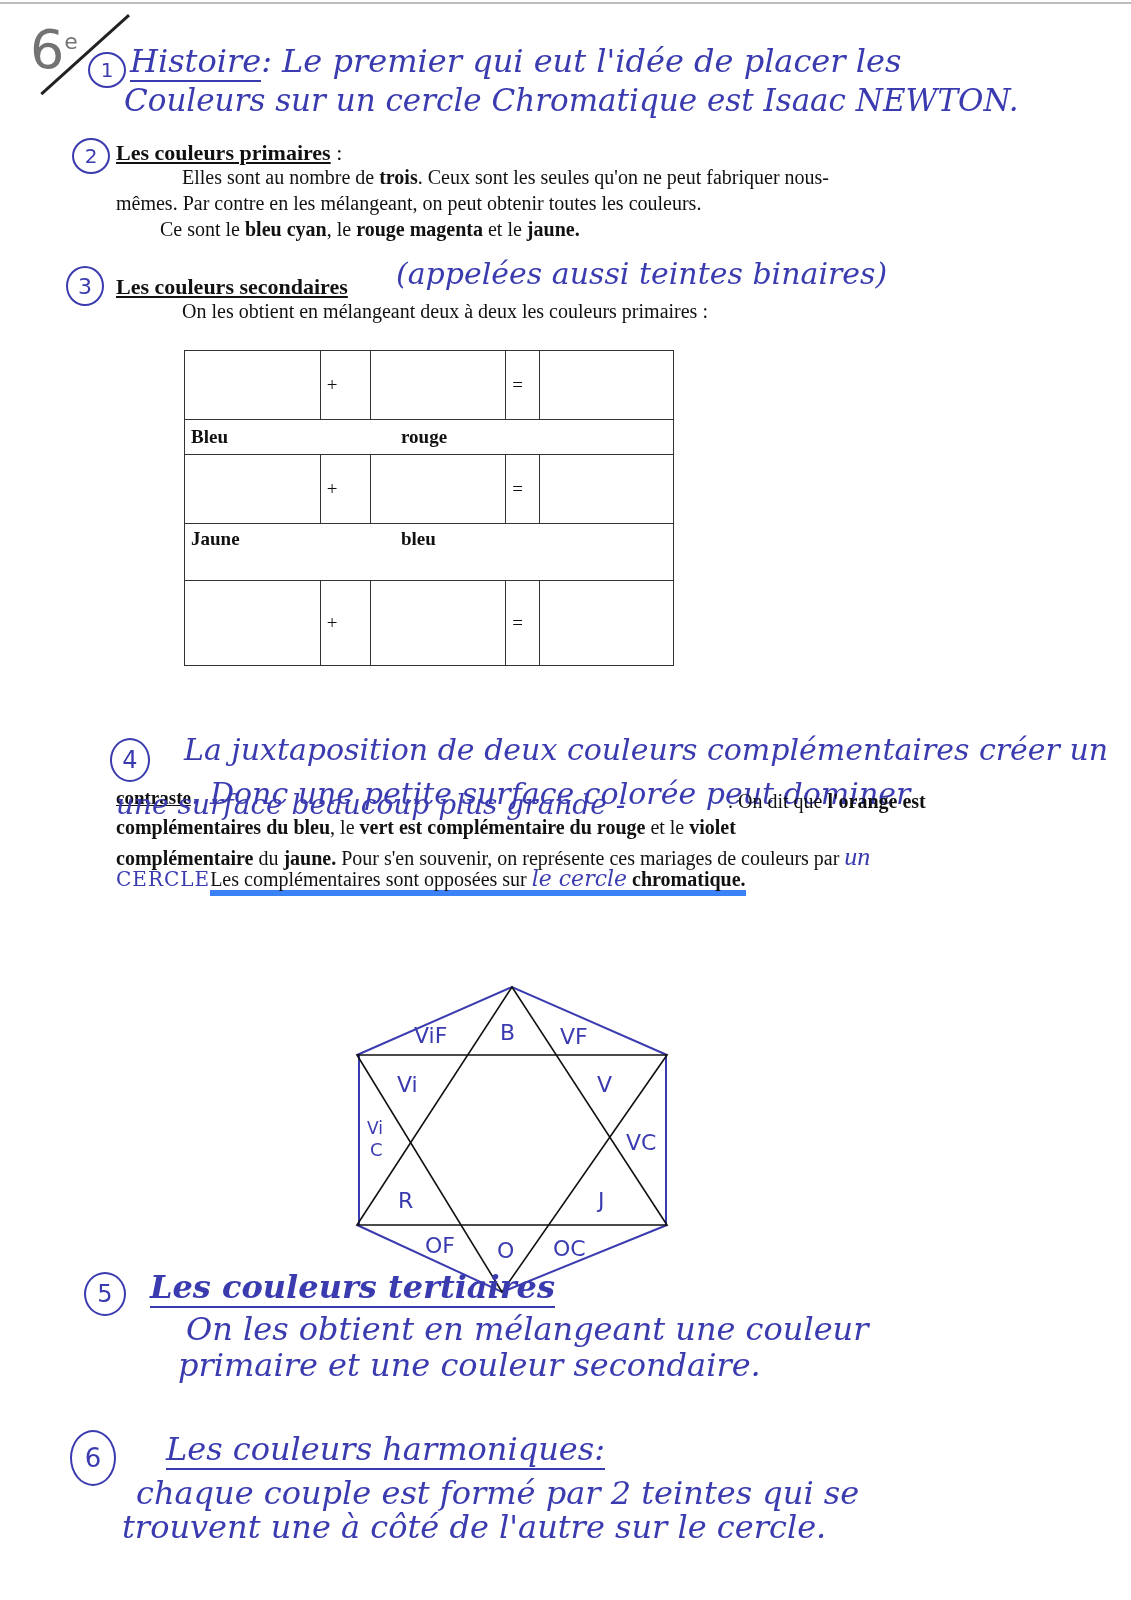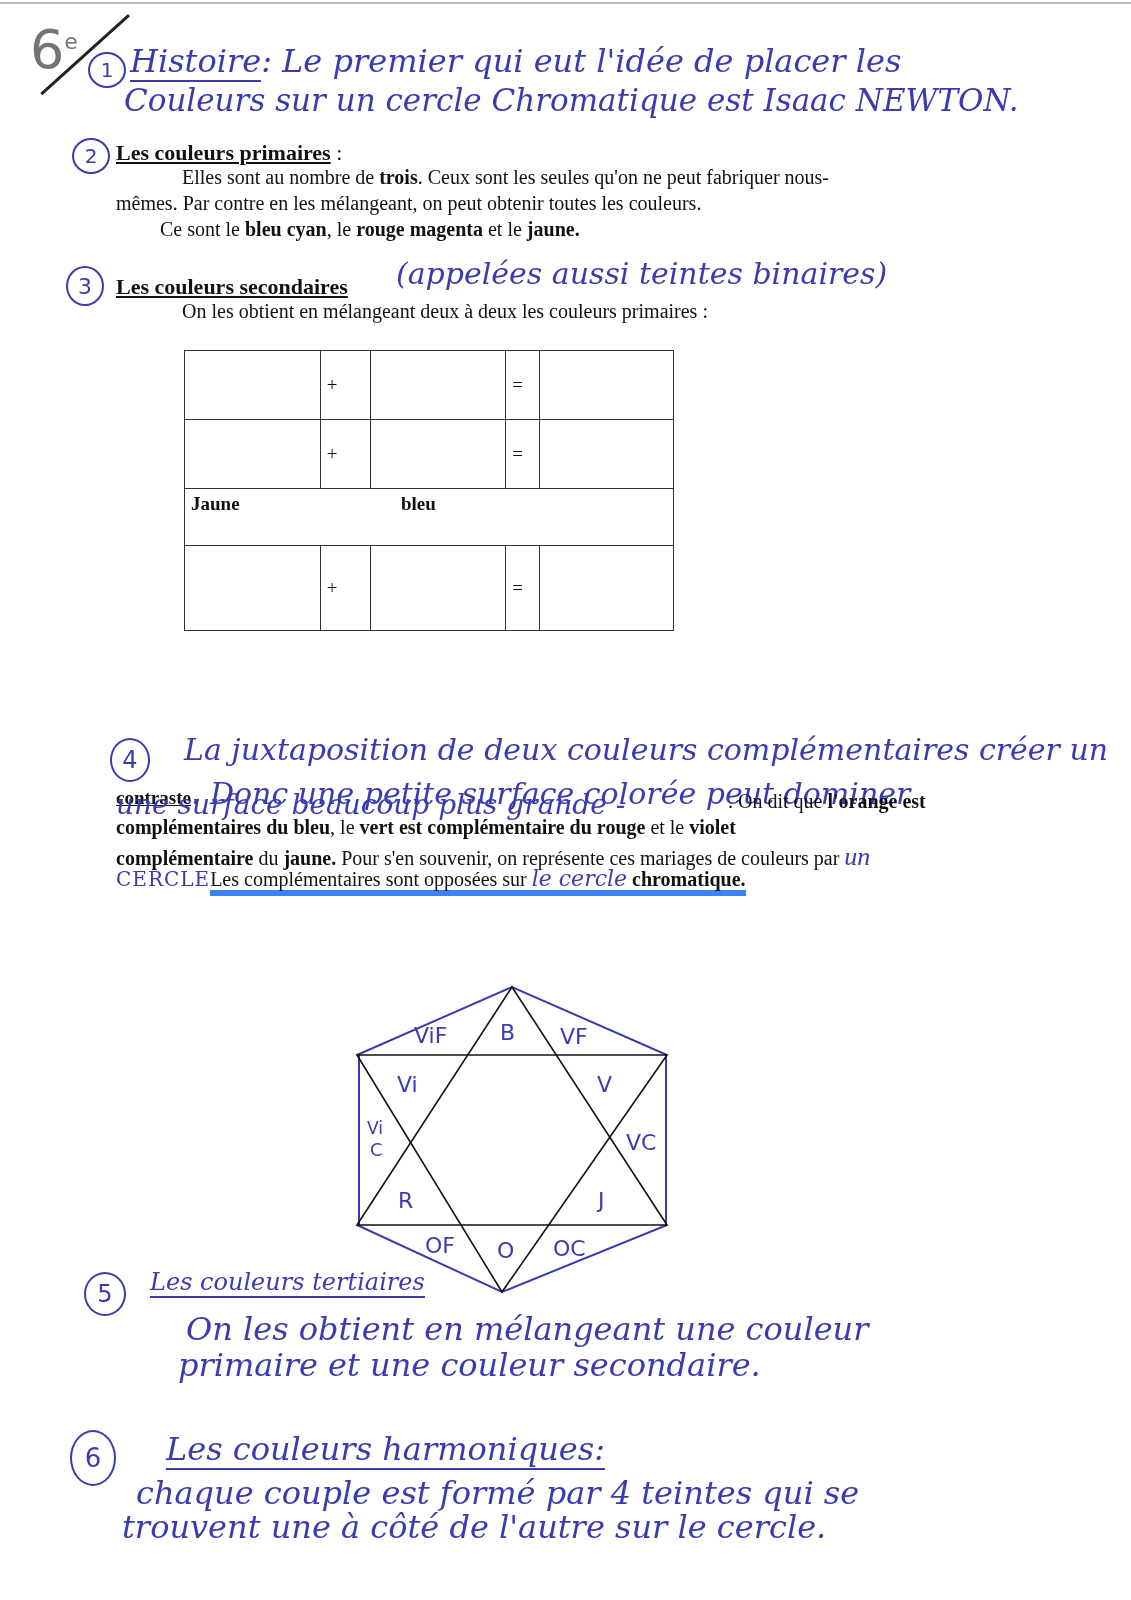--- a/index.html
+++ b/index.html
@@ -72,20 +72,23 @@
       <col style="width:134px">
     </colgroup>
   <tbody>
       <tr class="cells">
     <td></td>
     <td class="op">+</td>
     <td></td>
     <td class="op">=</td>
     <td></td>
   </tr>
+  <tr class="labels">
+    <td colspan="5"><span class="lbl-left">Bleu</span><span>rouge</span></td>
+  </tr>
   <tr class="cells">
     <td></td>
     <td class="op">+</td>
     <td></td>
     <td class="op">=</td>
     <td></td>
   </tr>
   <tr class="labels">
     <td colspan="5" style="height:52px;vertical-align:top;padding-top:4px;"><span class="lbl-left">Jaune</span><span>bleu</span></td>
   </tr>
@@ -137,20 +140,20 @@
   <text class="dlabel" x="497" y="1258">O</text>
   <text class="dlabel" x="425" y="1253">OF</text>
   <text class="dlabel" x="398" y="1208">R</text>
   <text class="dlabel" style="font-size:17px" x="367" y="1134">Vi</text>
   <text class="dlabel" style="font-size:18px" x="370" y="1156">C</text>
   <text class="dlabel" x="397" y="1092">Vi</text>
   <text class="dlabel" x="414" y="1043">ViF</text>
 </svg>
 
 <div class="num-circle" style="left:84px;top:1272px;width:38px;height:40px;font-size:24px;">5</div>
-<div class="hand" style="left:150px;top:1268px;font-size:24px;"><span class="uline-hand">Les couleurs tertiaires</span></div>
+<div class="hand" style="left:150px;top:1268px;font-size:32px;font-weight:bold;"><span class="uline-hand">Les couleurs tertiaires</span></div>
 <div class="hand" style="left:186px;top:1310px;font-size:32px;">On les obtient en mélangeant une couleur</div>
 <div class="hand" style="left:178px;top:1346px;font-size:32px;">primaire et une couleur secondaire.</div>
 
 <div class="num-circle" style="left:70px;top:1430px;width:42px;height:52px;font-size:26px;">6</div>
 <div class="hand" style="left:128px;top:1430px;font-size:32px;margin-left:38px;"><span class="uline-hand">Les couleurs harmoniques:</span></div>
-<div class="hand" style="left:136px;top:1474px;font-size:32px;">chaque couple est formé par 4 teintes qui se</div>
+<div class="hand" style="left:136px;top:1474px;font-size:32px;">chaque couple est formé par 2 teintes qui se</div>
 <div class="hand" style="left:122px;top:1508px;font-size:32px;">trouvent une à côté de l'autre sur le cercle.</div>
 
 </body></html>

